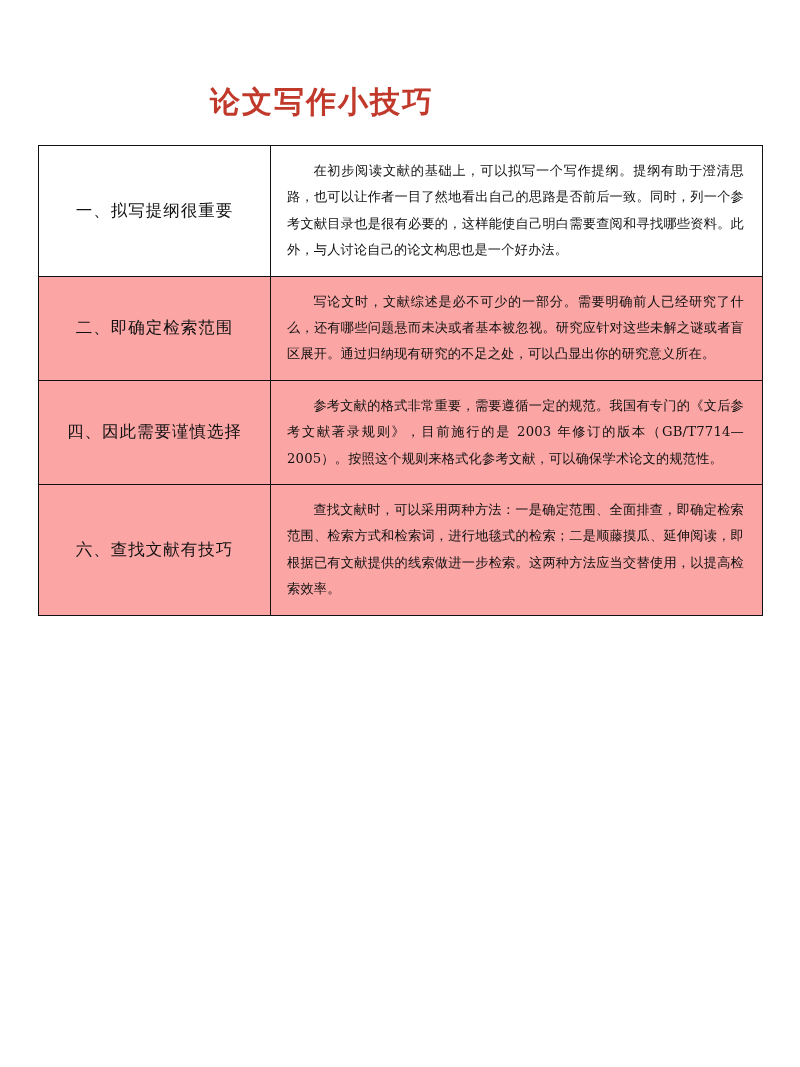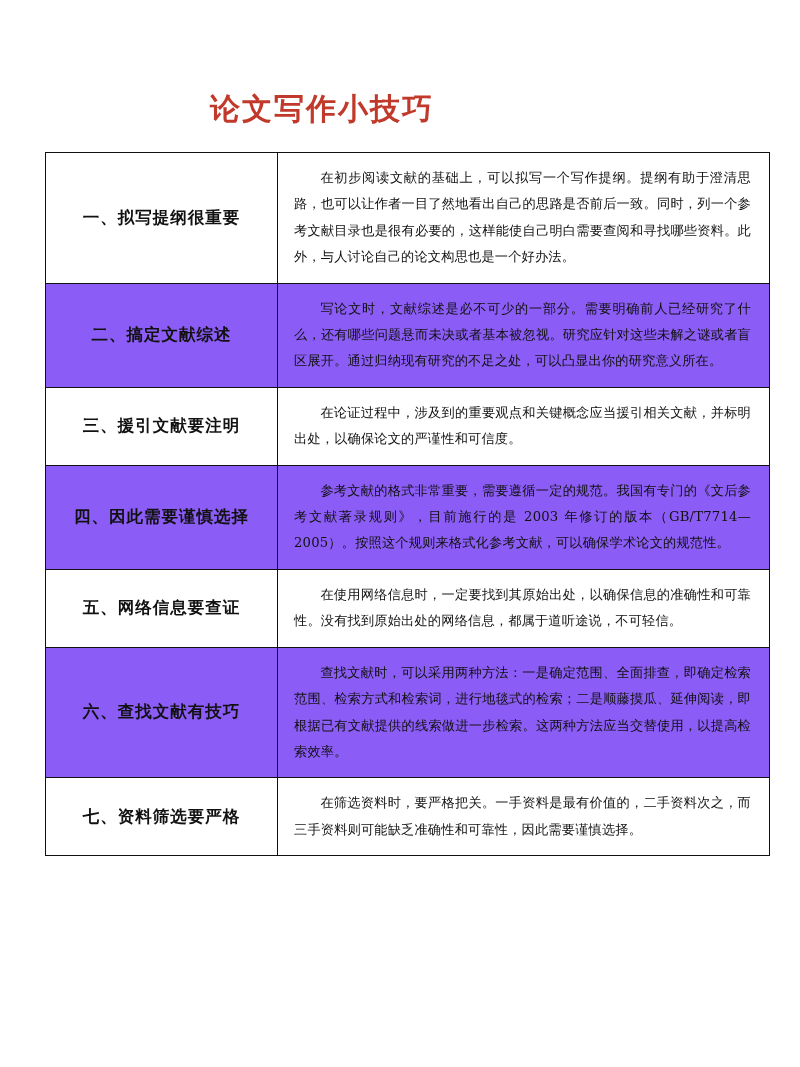--- a/index.html
+++ b/index.html
@@ -11,21 +11,21 @@
     width: 800px;
     height: 1067px;
     font-family: "Liberation Serif", "DejaVu Serif", serif;
     color: #111111;
   }
   .page {
     position: relative;
     width: 644px;
     height: 1067px;
     box-sizing: border-box;
-    padding: 7px;
+    padding: 0;
     background: #fff;
   }
   .doc-title {
     text-align: center;
     font-family: "DejaVu Serif", "Liberation Serif", serif;
     font-weight: 700;
     font-size: 30px;
     letter-spacing: 2px;
     color: #c0392b;
     margin: 0;
@@ -44,38 +44,38 @@
   }
   table.tips td {
     border: 1px solid #111;
     vertical-align: middle;
     box-sizing: border-box;
   }
   td.head-cell {
     width: 232px;
     text-align: center;
     font-family: "DejaVu Serif", "Liberation Serif", serif;
-    font-weight: 700;
+    font-weight: 400;
     font-size: 16.5px;
     letter-spacing: 1px;
     line-height: 1.7;
     padding: 10px 14px;
   }
   td.body-cell {
     width: 492px;
     font-family: "DejaVu Serif", "Liberation Serif", serif;
     font-size: 13.2px;
     line-height: 2.0;
     text-align: justify;
     padding: 12px 18px 12px 16px;
     letter-spacing: 0.2px;
     margin-left: 40px;
   }
   tr.shaded td {
-    background: #8b5cf6;
+    background: #fca5a5;
   }
   tr.plain td {
     background: #ffffff;
   }
   .body-indent {
     display: block;
     text-indent: 2em;
   }
 </style>
 </head>
@@ -90,58 +90,40 @@
       <tbody>
 
         <tr class="plain">
           <td class="head-cell">一、拟写提纲很重要</td>
           <td class="body-cell">
               <span class="body-indent">在初步阅读文献的基础上，可以拟写一个写作提纲。提纲有助于澄清思路，也可以让作者一目了然地看出自己的思路是否前后一致。同时，列一个参考文献目录也是很有必要的，这样能使自己明白需要查阅和寻找哪些资料。此外，与人讨论自己的论文构思也是一个好办法。</span>
             </td>
         </tr>
 
         <tr class="shaded">
-          <td class="head-cell">二、搞定文献综述</td>
+          <td class="head-cell">二、即确定检索范围</td>
           <td class="body-cell">
               <span class="body-indent">写论文时，文献综述是必不可少的一部分。需要明确前人已经研究了什么，还有哪些问题悬而未决或者基本被忽视。研究应针对这些未解之谜或者盲区展开。通过归纳现有研究的不足之处，可以凸显出你的研究意义所在。</span>
             </td>
         </tr>
 
-        <tr class="plain">
-          <td class="head-cell">三、援引文献要注明</td>
-          <td class="body-cell">
-              <span class="body-indent">在论证过程中，涉及到的重要观点和关键概念应当援引相关文献，并标明出处，以确保论文的严谨性和可信度。</span>
-            </td>
-        </tr>
 
         <tr class="shaded">
           <td class="head-cell">四、因此需要谨慎选择</td>
           <td class="body-cell">
               <span class="body-indent">参考文献的格式非常重要，需要遵循一定的规范。我国有专门的《文后参考文献著录规则》，目前施行的是 2003 年修订的版本（GB/T7714—2005）。按照这个规则来格式化参考文献，可以确保学术论文的规范性。</span>
             </td>
         </tr>
 
-        <tr class="plain">
-          <td class="head-cell">五、网络信息要查证</td>
-          <td class="body-cell">
-              <span class="body-indent">在使用网络信息时，一定要找到其原始出处，以确保信息的准确性和可靠性。没有找到原始出处的网络信息，都属于道听途说，不可轻信。</span>
-            </td>
-        </tr>
 
         <tr class="shaded">
           <td class="head-cell">六、查找文献有技巧</td>
           <td class="body-cell">
               <span class="body-indent">查找文献时，可以采用两种方法：一是确定范围、全面排查，即确定检索范围、检索方式和检索词，进行地毯式的检索；二是顺藤摸瓜、延伸阅读，即根据已有文献提供的线索做进一步检索。这两种方法应当交替使用，以提高检索效率。</span>
             </td>
         </tr>
 
-        <tr class="plain">
-          <td class="head-cell">七、资料筛选要严格</td>
-          <td class="body-cell">
-              <span class="body-indent">在筛选资料时，要严格把关。一手资料是最有价值的，二手资料次之，而三手资料则可能缺乏准确性和可靠性，因此需要谨慎选择。</span>
-            </td>
-        </tr>
 
       </tbody>
     </table>
   </div>
 
 </div>
 
 </body></html>

